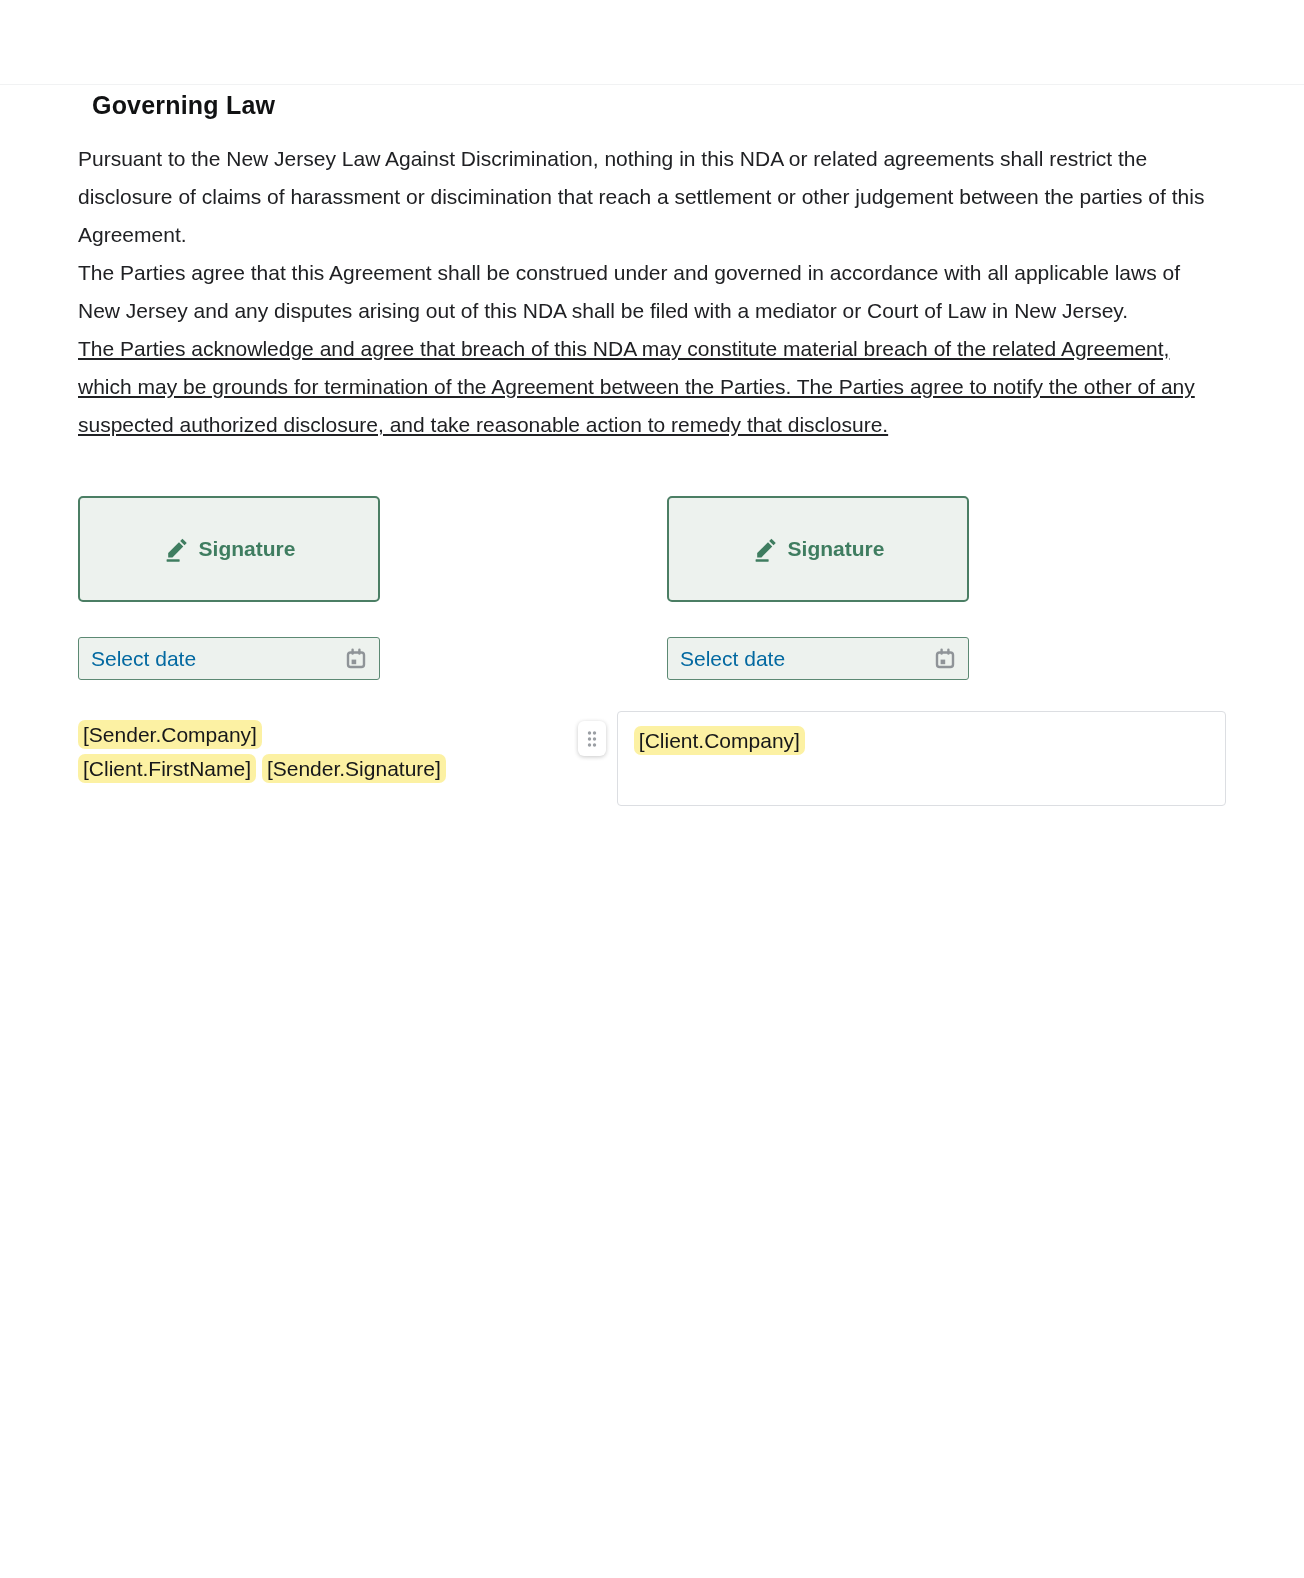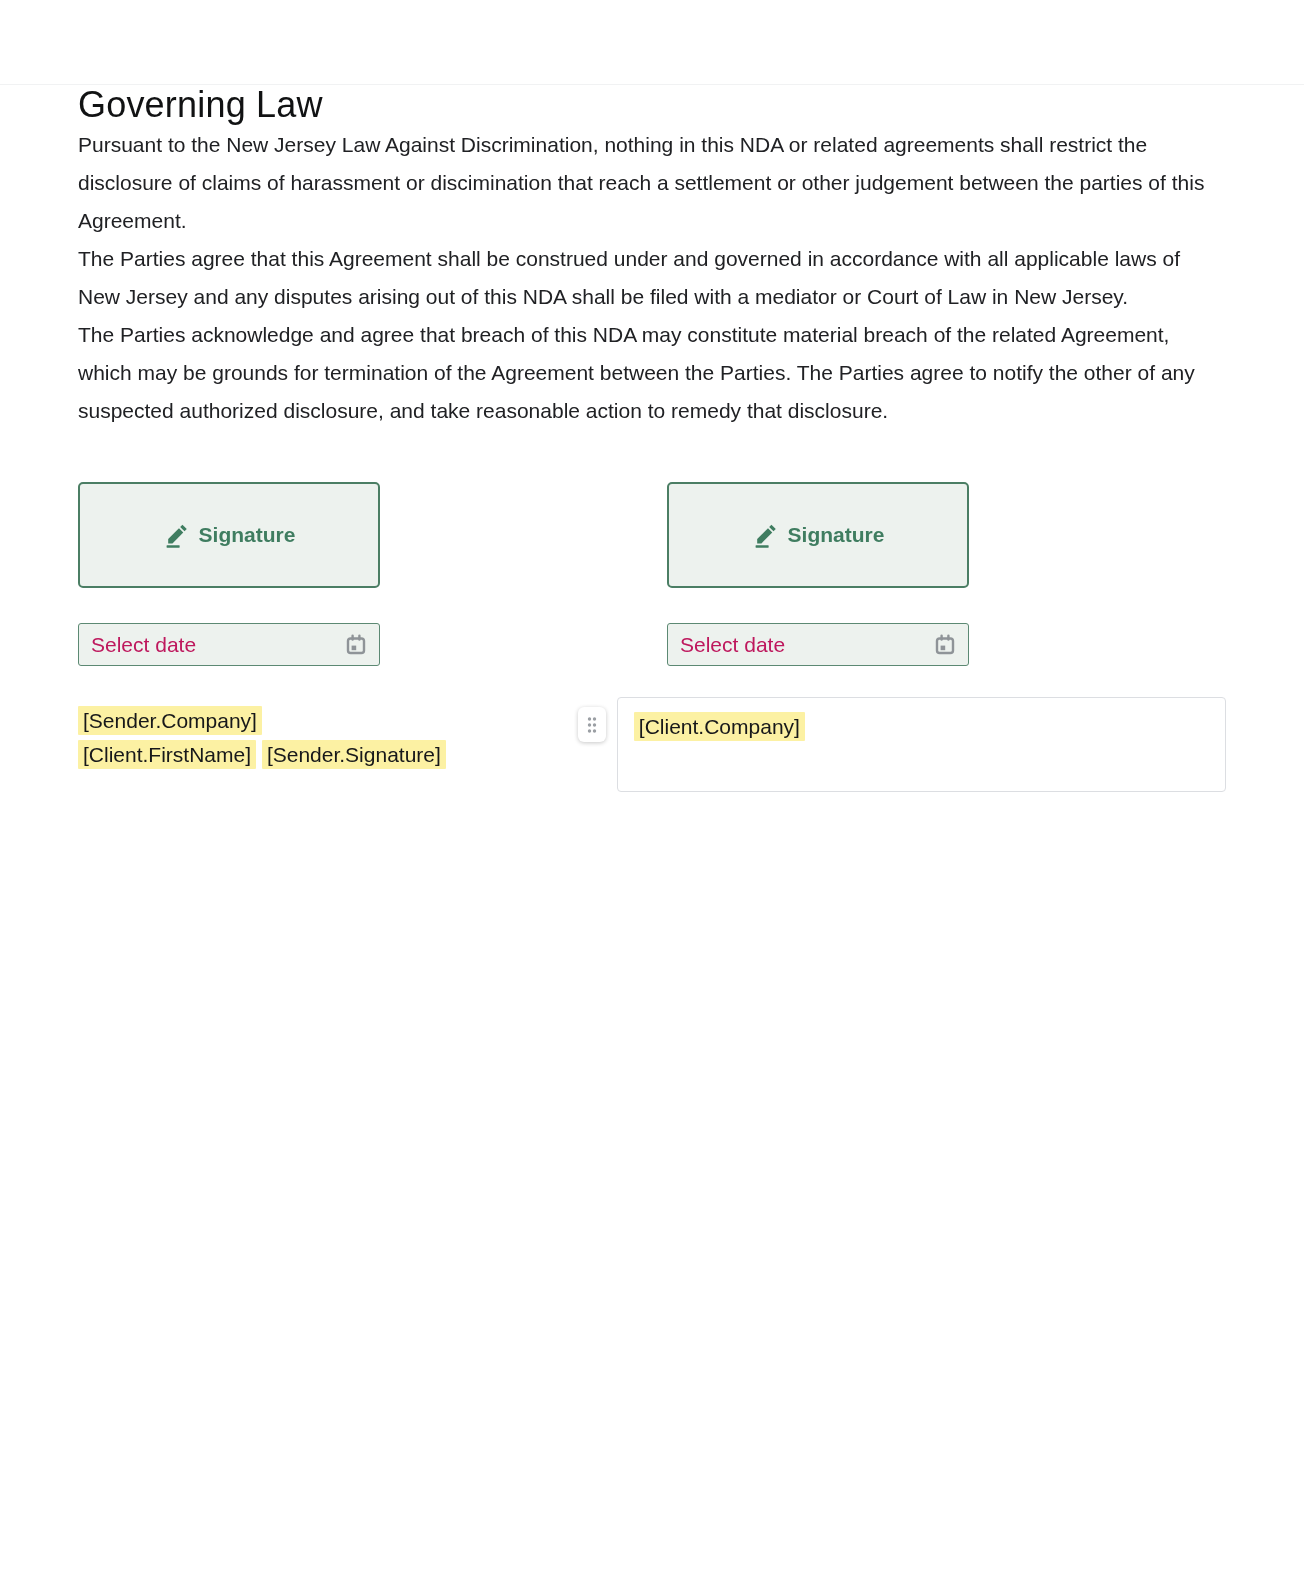--- a/index.html
+++ b/index.html
@@ -13,39 +13,39 @@
     overflow: hidden;
   }
   .page { position: relative; width: 100%; height: 100%; }
   .page-top-line {
     position: absolute; top: 0; left: 0; right: 0; height: 1px;
     background: #f1f2f3;
   }
   .content { padding: 0 78px; }
 
   h1 {
-    font-size: 36px;
+    font-size: 25px;
     line-height: 42px;
-    font-weight: 400;
+    font-weight: 700;
     color: #111213;
-    margin: 0;
+    margin: 14px;
     letter-spacing: 0.2px;
   }
   .h-governing { margin-top: 84px; }
   .h-enforcement { margin-top: 36px; }
 
   p.body {
     font-size: 21px;
     line-height: 38px;
     margin: 0;
     color: #202124;
   }
   .p1 { margin-top: 46px; }
   .p2 { margin-top: 34px; }
-  .p3 { margin-top: 44px; }
+  .p3 { margin-top: 44px; text-decoration: underline; }
   .witness { margin-top: 34px; }
 
   .row { display: flex; align-items: flex-start; }
   .sig-row { margin-top: 52px; }
   .date-row { margin-top: 35px; }
 
   .col-right { margin-left: 287px; }
 
   .sig-box {
     box-sizing: border-box;
@@ -73,31 +73,31 @@
     height: 43px;
     background: #edf2ee;
     border: 1.5px solid #5c8973;
     border-radius: 3px;
     display: flex;
     align-items: center;
     justify-content: space-between;
     padding: 0 11px 0 12px;
     cursor: pointer;
   }
-  .date-text { font-size: 21px; color: #be185d; }
+  .date-text { font-size: 21px; color: #0369a1; }
   .cal-icon { width: 24px; height: 24px; display: inline-block; }
 
   .fields-row { display: flex; align-items: flex-start; margin-top: 31px; }
   .sender-fields { width: 544px; margin-top: 7px; }
   .field-line { line-height: 34px; font-size: 21px; white-space: nowrap; }
   .chip {
     background: #fcf1a3;
     color: #17181a;
     padding: 3px 5px;
-    border-radius: 1px;
+    border-radius: 7px;
   }
 
   .drag-handle {
     box-sizing: border-box;
     width: 28px;
     height: 35px;
     margin-top: 10px;
     background: #ffffff;
     border-radius: 6px;
     box-shadow: 0 1px 4px rgba(0,0,0,0.22);

